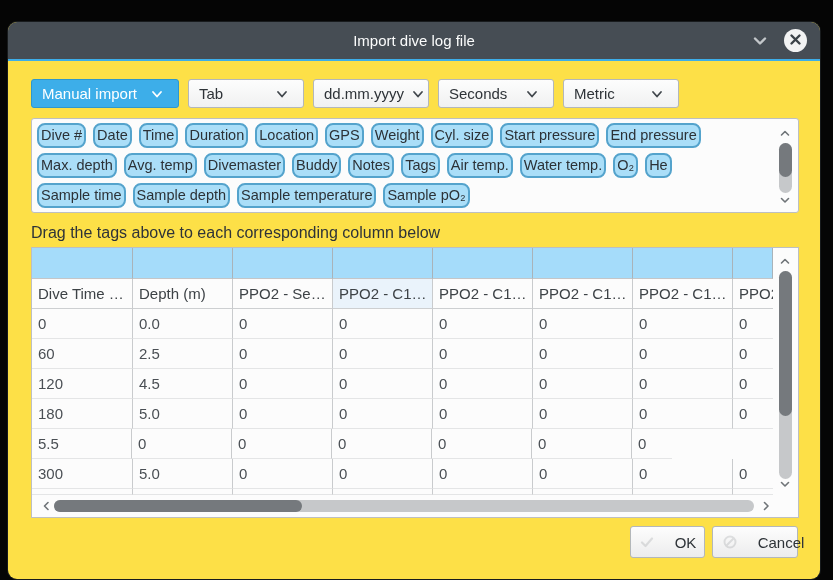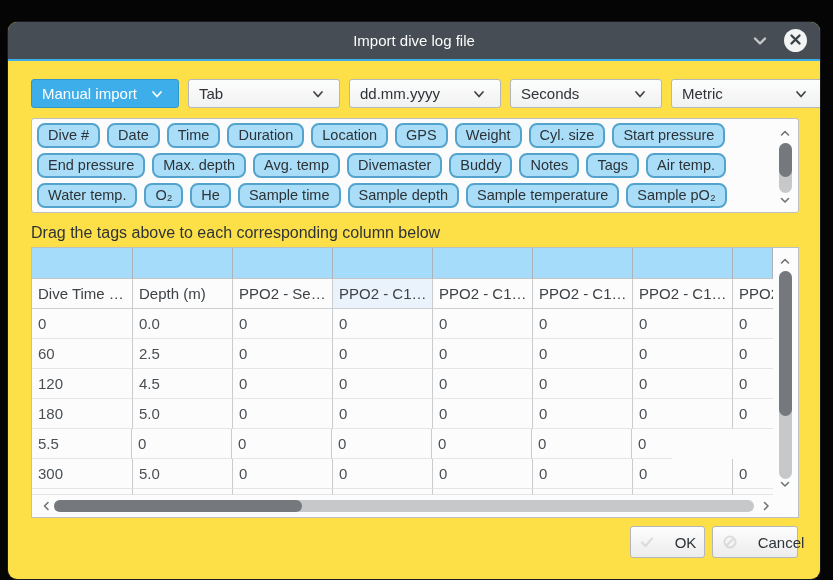--- a/index.html
+++ b/index.html
@@ -29,33 +29,33 @@
   
   .combo-row { position:absolute; left:23px; top:57px; display:flex; gap:9px; }
   .combo {
     height:29px; border:1px solid #b3b7ba; border-radius:3px;
     background:linear-gradient(#fdfdfd,#f0f1f1);
     display:flex; align-items:center; justify-content:space-between;
     padding:0 15px 0 10px; font-size:15px; color:#2e3338; box-sizing:border-box;
   }
   .combo.accent { background:#3daee9; border-color:#2f97cc; color:#ffffff; }
   .combo svg { flex:0 0 auto; margin-left:8px; }
-  .w148{width:148px;} .w144{width:152px;}
+  .w148{width:148px;} .w144{width:116px;}
   
   .tagbox {
     position:absolute; left:23px; top:96px; width:768px; height:95px;
     background:#fcfcfc; border:1px solid #bdbfc1; border-radius:3px;
     overflow:hidden; box-sizing:border-box;
   }
   .tagwrap {
     position:absolute; left:5px; top:4px; width:728px;
     display:flex; flex-wrap:wrap; gap:5px 7px;
   }
   .tag {
-    height:19px; line-height:19px; padding:1px 9px;
+    height:19px; line-height:19px; padding:1px 2px;
     border:2px solid #54a3cc; border-radius:8px; background:#aadef8;
     font-size:14.5px; color:#2c3237; white-space:nowrap;
   }
   
   .sb-track { position:absolute; background:#c6c8ca; border-radius:7px; }
   .sb-thumb { position:absolute; background:#75797d; border-radius:7px; }
   .sb-arrow { position:absolute; width:12px; height:12px; }
   
   .instruction { position:absolute; left:23px; top:202px; font-size:16px; color:#2e3338; }
   

